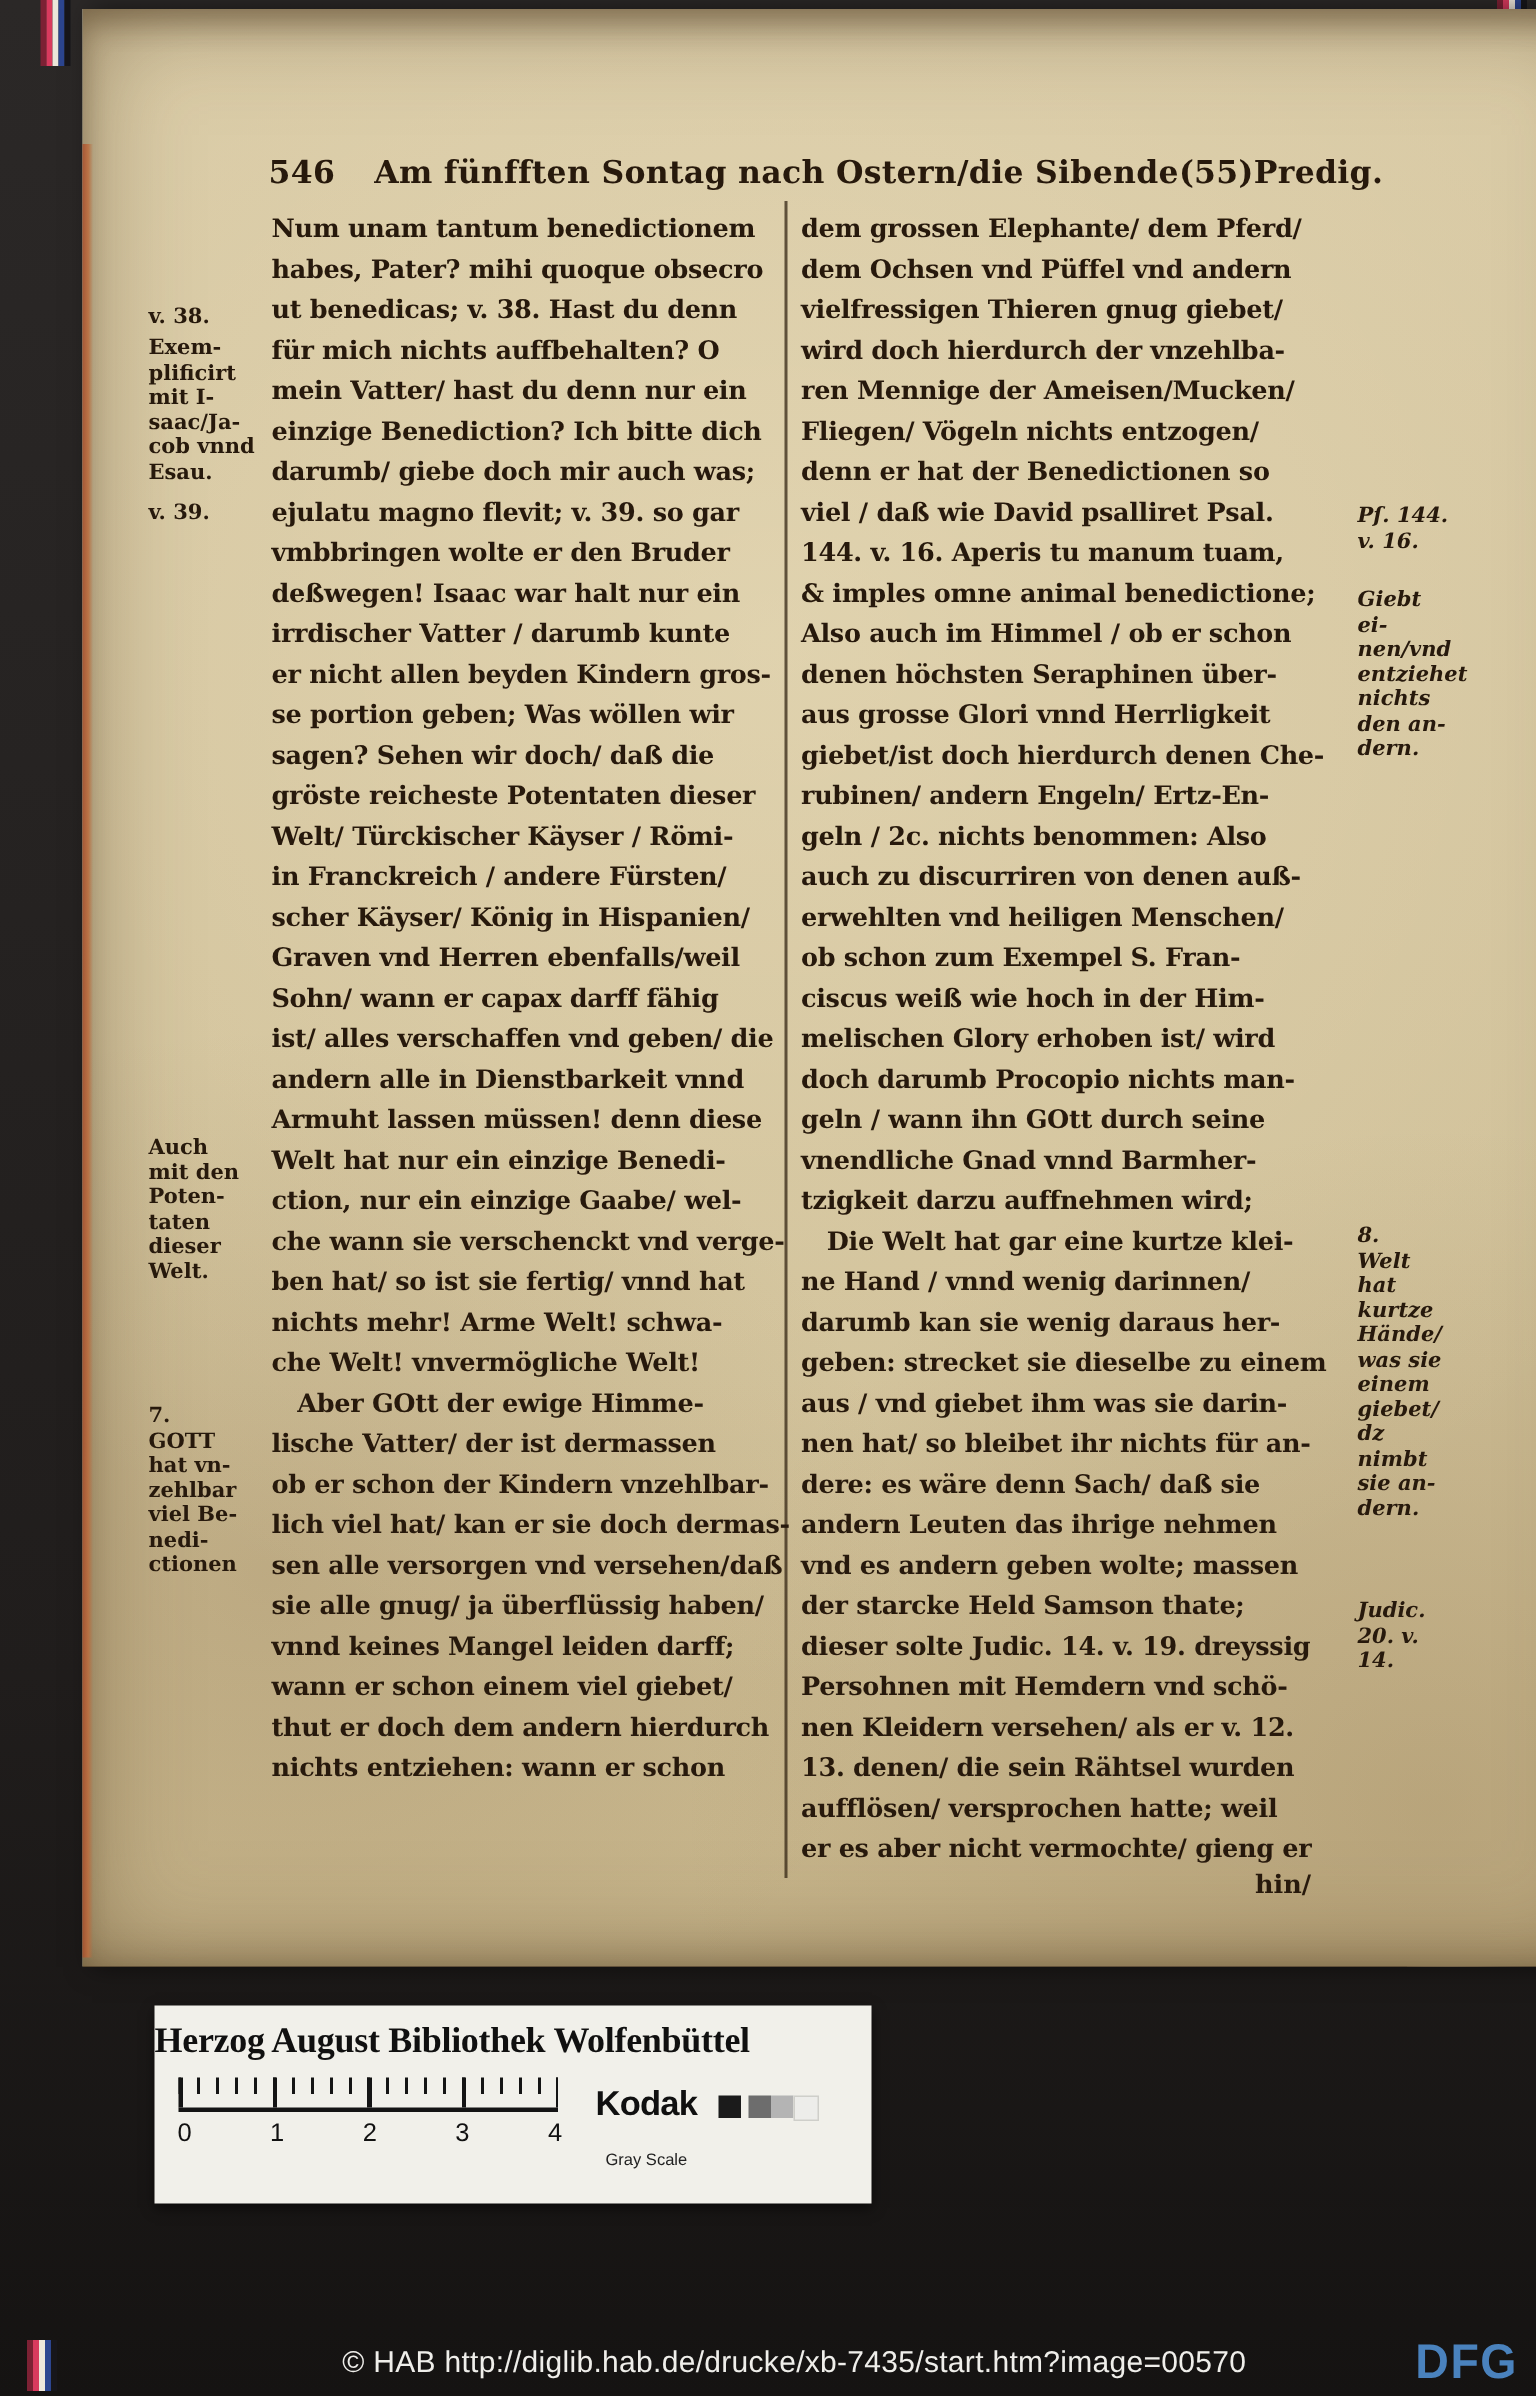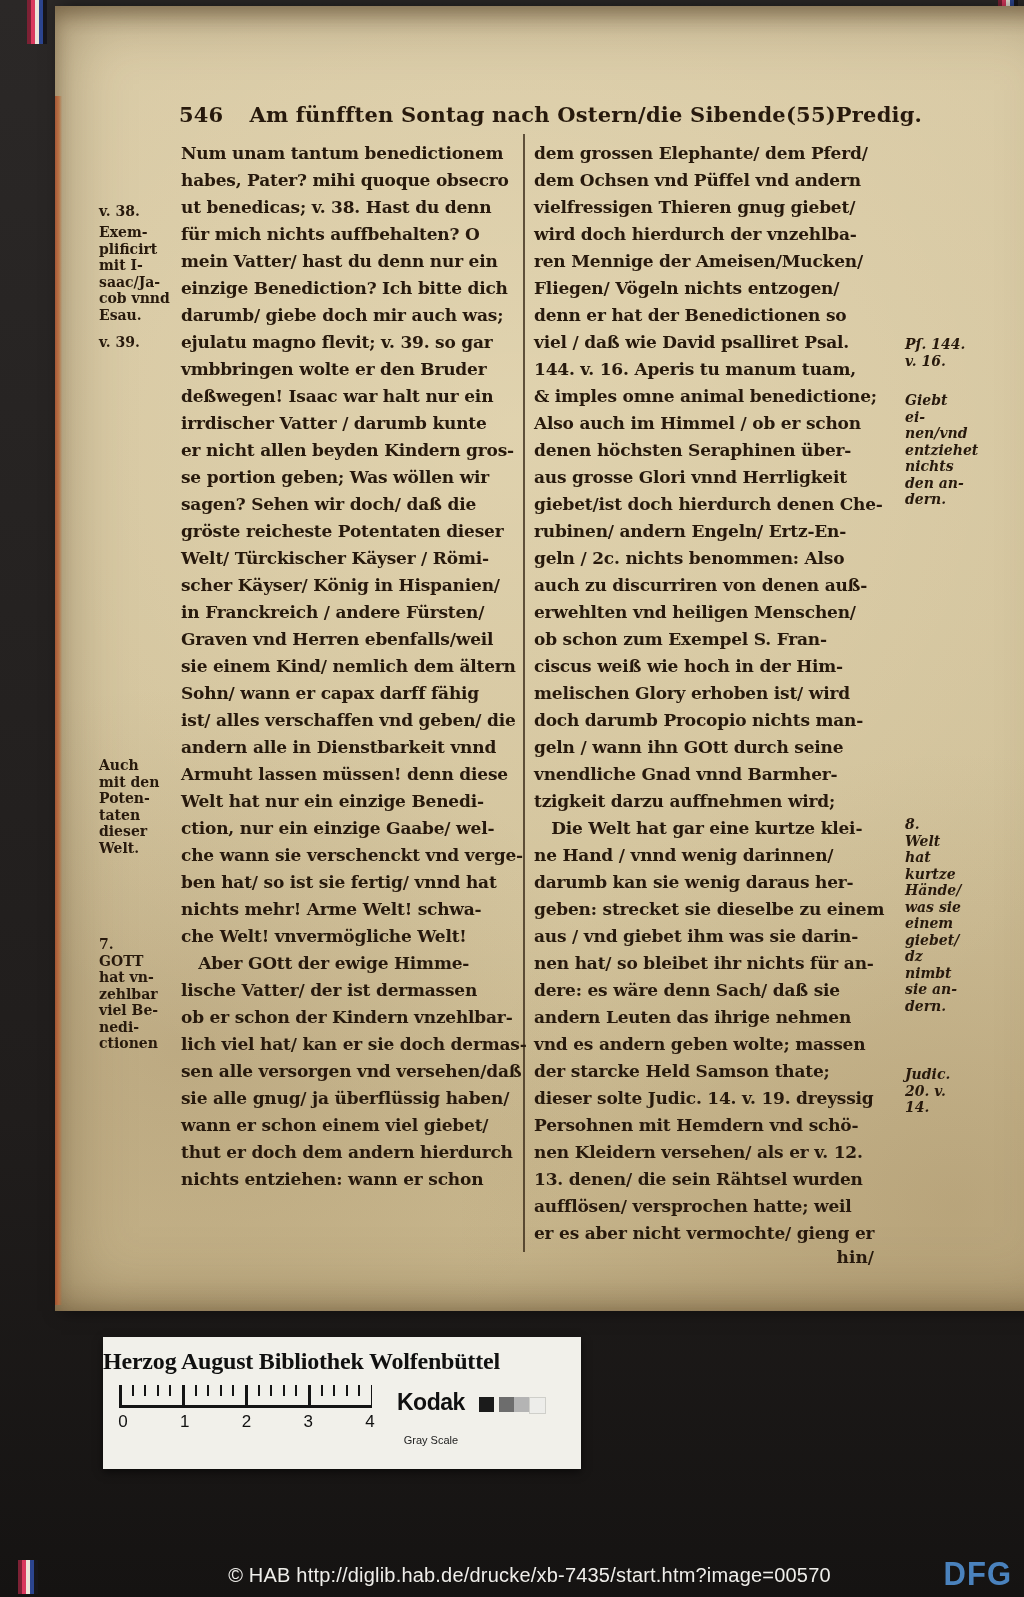--- a/index.html
+++ b/index.html
@@ -178,40 +178,40 @@
         <div class="bodyline">darumb/ giebe doch mir auch was;</div>
         <div class="bodyline">ejulatu magno flevit; v. 39. so gar</div>
         <div class="bodyline">vmbbringen wolte er den Bruder</div>
         <div class="bodyline">deßwegen! Isaac war halt nur ein</div>
         <div class="bodyline">irrdischer Vatter / darumb kunte</div>
         <div class="bodyline">er nicht allen beyden Kindern gros-</div>
         <div class="bodyline">se portion geben; Was wöllen wir</div>
         <div class="bodyline">sagen? Sehen wir doch/ daß die</div>
         <div class="bodyline">gröste reicheste Potentaten dieser</div>
         <div class="bodyline">Welt/ Türckischer Käyser / Römi-</div>
+        <div class="bodyline">in Franckreich / andere Fürsten/</div>
         <div class="bodyline">scher Käyser/ König in Hispanien/</div>
-        <div class="bodyline">in Franckreich / andere Fürsten/</div>
         <div class="bodyline">Graven vnd Herren ebenfalls/weil</div>
-        <div class="bodyline">sie einem Kind/ nemlich dem ältern</div>
         <div class="bodyline">Sohn/ wann er capax darff fähig</div>
         <div class="bodyline">ist/ alles verschaffen vnd geben/ die</div>
         <div class="bodyline">andern alle in Dienstbarkeit vnnd</div>
         <div class="bodyline">Armuht lassen müssen! denn diese</div>
         <div class="bodyline">Welt hat nur ein einzige Benedi-</div>
         <div class="bodyline">ction, nur ein einzige Gaabe/ wel-</div>
         <div class="bodyline">che wann sie verschenckt vnd verge-</div>
         <div class="bodyline">ben hat/ so ist sie fertig/ vnnd hat</div>
         <div class="bodyline">nichts mehr! Arme Welt! schwa-</div>
         <div class="bodyline">che Welt! vnvermögliche Welt!</div>
         <div class="bodyline">&nbsp;&nbsp;&nbsp;Aber GOtt der ewige Himme-</div>
         <div class="bodyline">lische Vatter/ der ist dermassen</div>
         <div class="bodyline">ob er schon der Kindern vnzehlbar-</div>
         <div class="bodyline">lich viel hat/ kan er sie doch dermas-</div>
         <div class="bodyline">sen alle versorgen vnd versehen/daß</div>
         <div class="bodyline">sie alle gnug/ ja überflüssig haben/</div>
+        <div class="bodyline">vnnd keines Mangel leiden darff;</div>
         <div class="bodyline">wann er schon einem viel giebet/</div>
         <div class="bodyline">thut er doch dem andern hierdurch</div>
         <div class="bodyline">nichts entziehen: wann er schon</div>
       </div>
     <div class="col col-right">
         <div class="bodyline">dem grossen Elephante/ dem Pferd/</div>
         <div class="bodyline">dem Ochsen vnd Püffel vnd andern</div>
         <div class="bodyline">vielfressigen Thieren gnug giebet/</div>
         <div class="bodyline">wird doch hierdurch der vnzehlba-</div>
         <div class="bodyline">ren Mennige der Ameisen/Mucken/</div>

